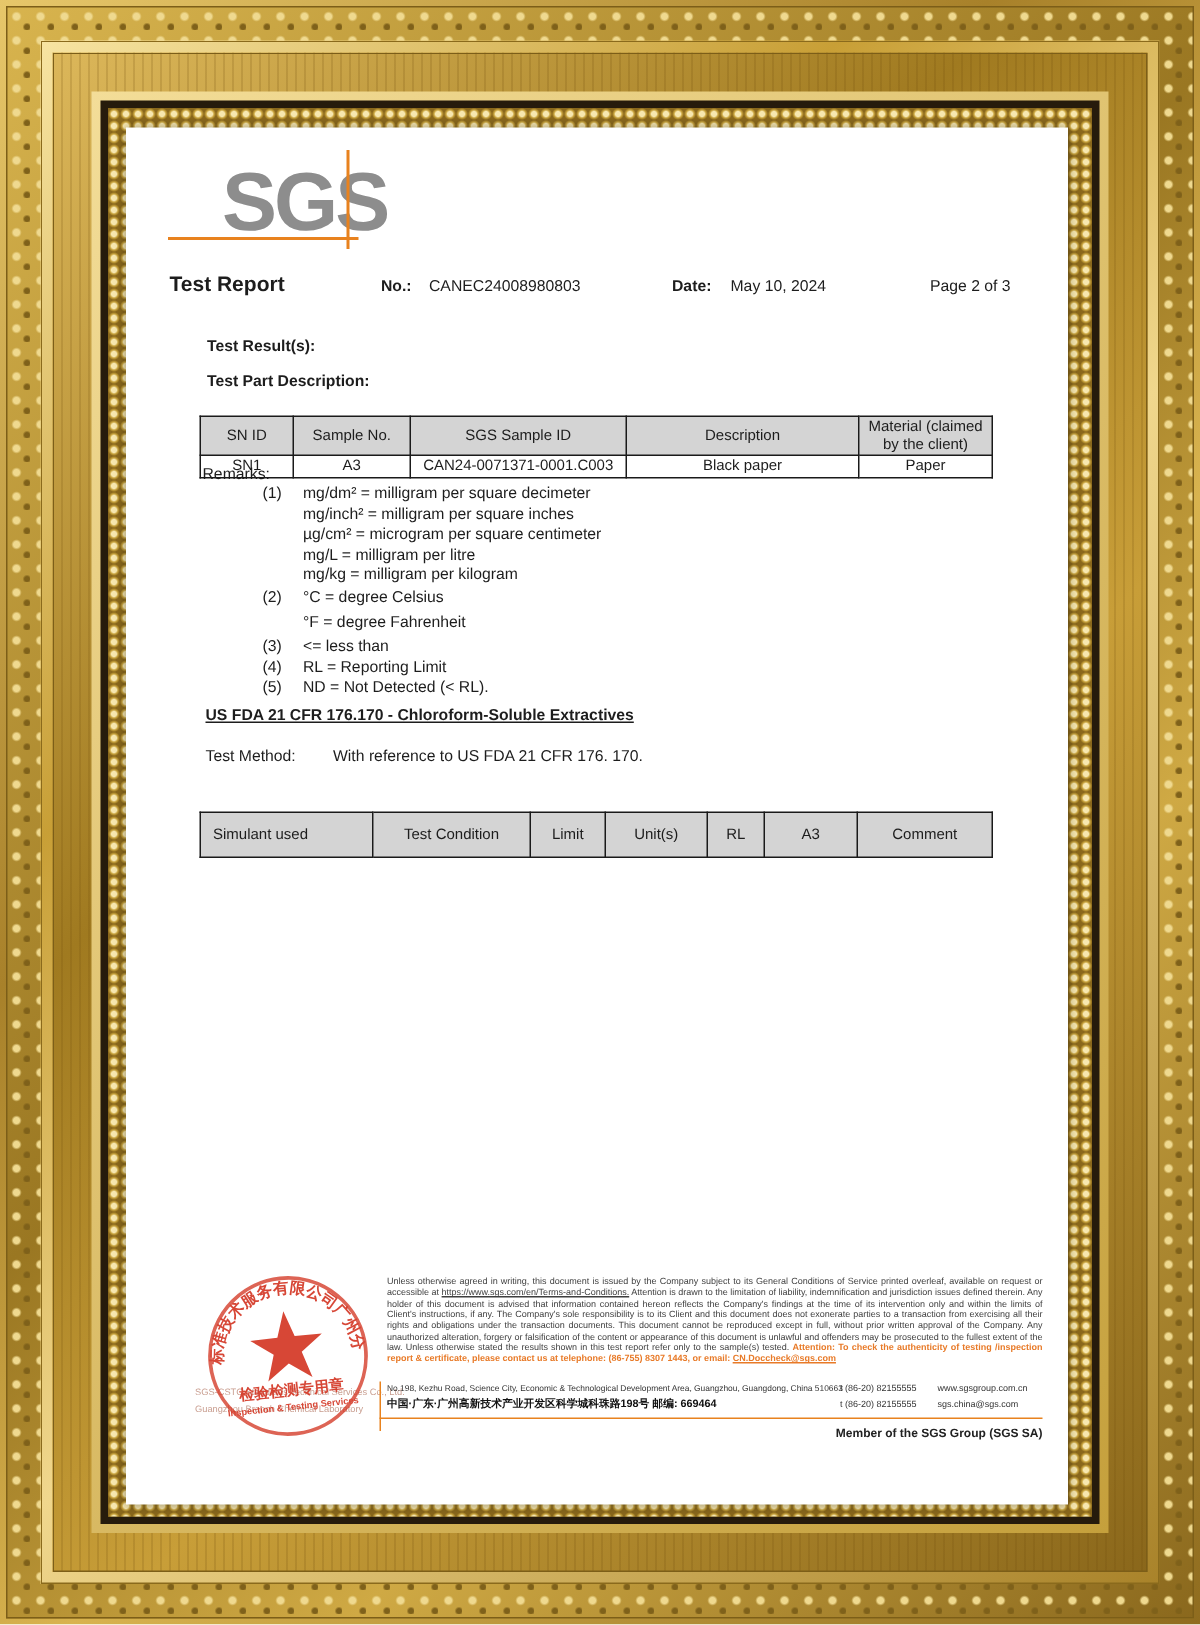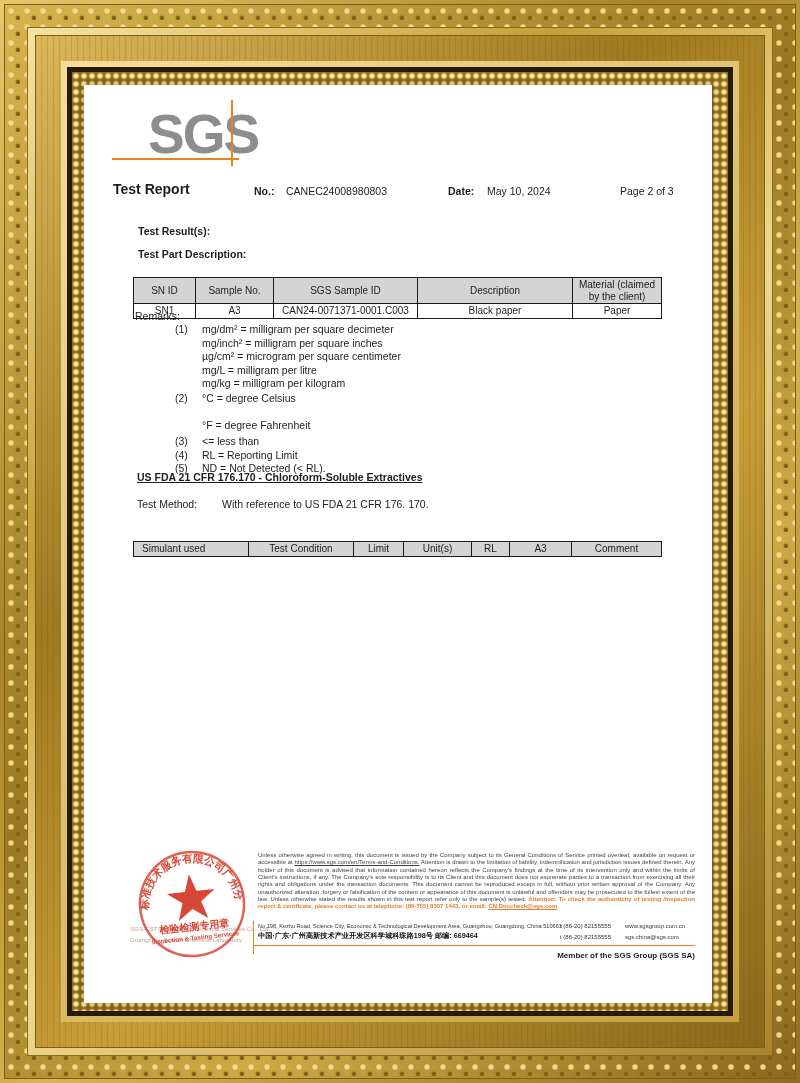--- a/index.html
+++ b/index.html
@@ -150,21 +150,21 @@
         <span class="txt">mg/L = milligram per litre</span>
       </div>
     <div class="r-row">
         <span class="num"></span>
         <span class="txt">mg/kg = milligram per kilogram</span>
       </div>
     <div class="r-row" style="margin-top:2px;">
         <span class="num">(2)</span>
         <span class="txt">°C = degree Celsius</span>
       </div>
-    <div class="r-row" style="margin-top:13px;">
+    <div class="r-row" style="margin-top:3px;">
         <span class="num"></span>
         <span class="txt">°F = degree Fahrenheit</span>
       </div>
     <div class="r-row" style="margin-top:3px;">
         <span class="num">(3)</span>
         <span class="txt">&lt;= less than</span>
       </div>
     <div class="r-row">
         <span class="num">(4)</span>
         <span class="txt">RL = Reporting Limit</span>
@@ -183,21 +183,21 @@
     <colgroup>
         <col style="width:115px">
         <col style="width:105px">
         <col style="width:50px">
         <col style="width:68px">
         <col style="width:38px">
         <col style="width:62px">
         <col style="width:90px">
       </colgroup>
     <tbody>
-        <tr style="height:14px;">
+        <tr style="height:30px;">
       <th class="al">Simulant used</th>
       <th>Test Condition</th>
       <th>Limit</th>
       <th>Unit(s)</th>
       <th>RL</th>
       <th>A3</th>
       <th>Comment</th>
     </tr>
   </tbody>
     </table>

